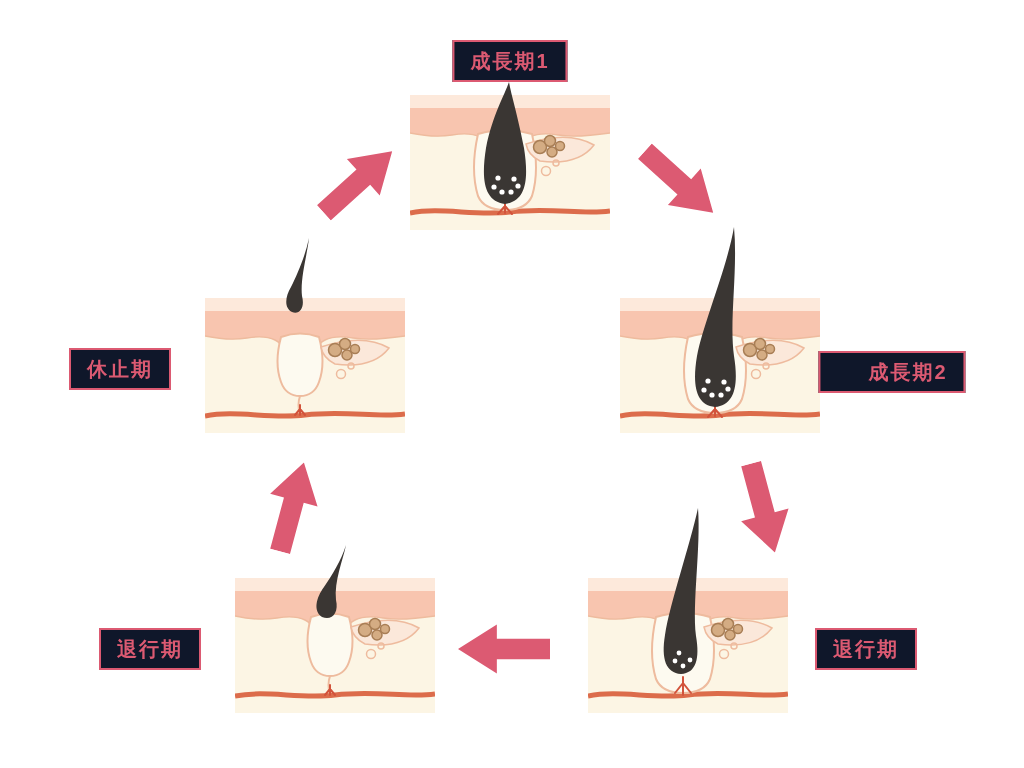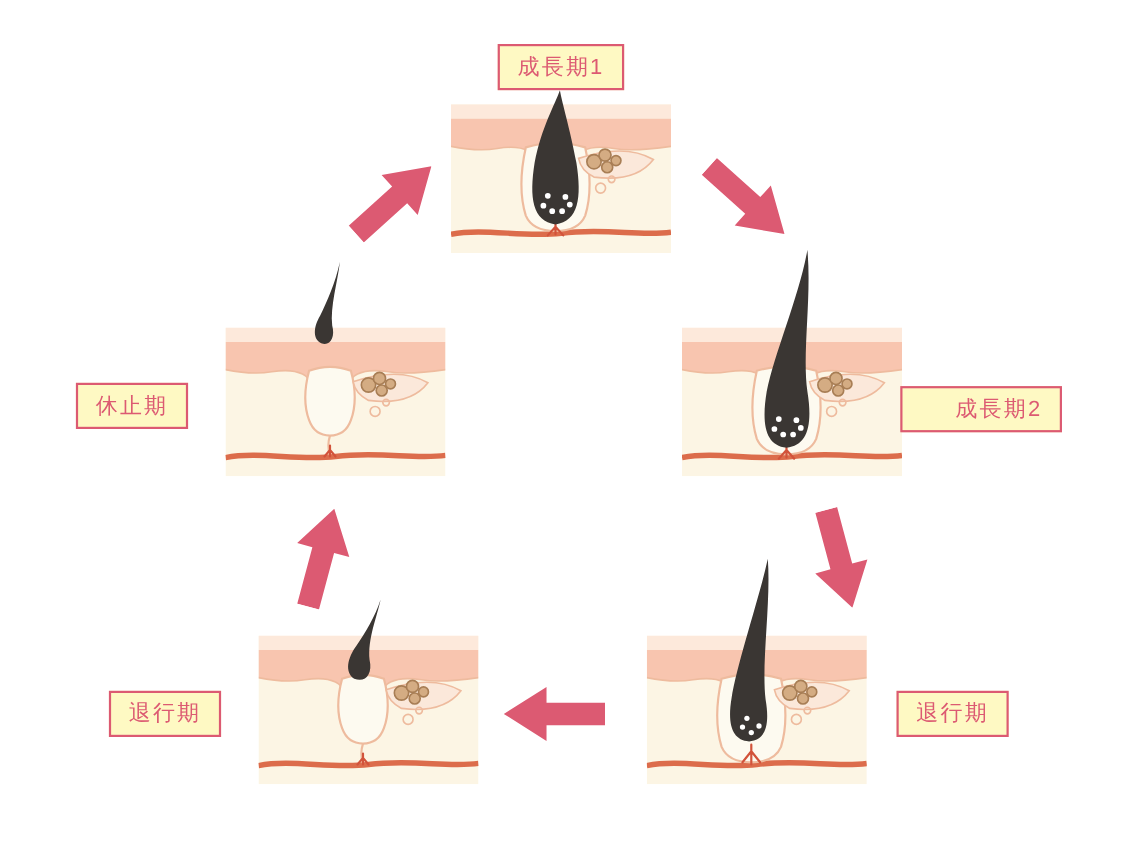--- a/index.html
+++ b/index.html
@@ -9,28 +9,29 @@
     background:#ffffff;
     font-family:"Liberation Sans", sans-serif;
     overflow:hidden;
   }
   .stage-panel { position:absolute; width:200px; height:210px; }
   .stage-panel svg { display:block; }
 
   .stage-label {
     position:absolute;
     transform:translate(-50%,-50%);
-    background:#fef9c3;
+    background:#0f172a;
     border:2px solid var(--accent,#dc5a72);
     color:var(--accent,#dc5a72);
     font-size:20px;
     line-height:1;
     padding:9px 16px;
     letter-spacing:2px;
     white-space:nowrap;
+    font-weight:bold;
   }
 
   .arrow { position:absolute; width:92px; height:50px; }
   .arrow svg { display:block; }
   .arrow-shape { fill:var(--accent,#dc5a72); }
 
   
   .skin-base   { fill:var(--skin-base,#fcf5e4); }
   .skin-top    { fill:var(--skin-strip,#fde9db); }
   .skin-band   { fill:var(--skin-band,#f8c5af); }

